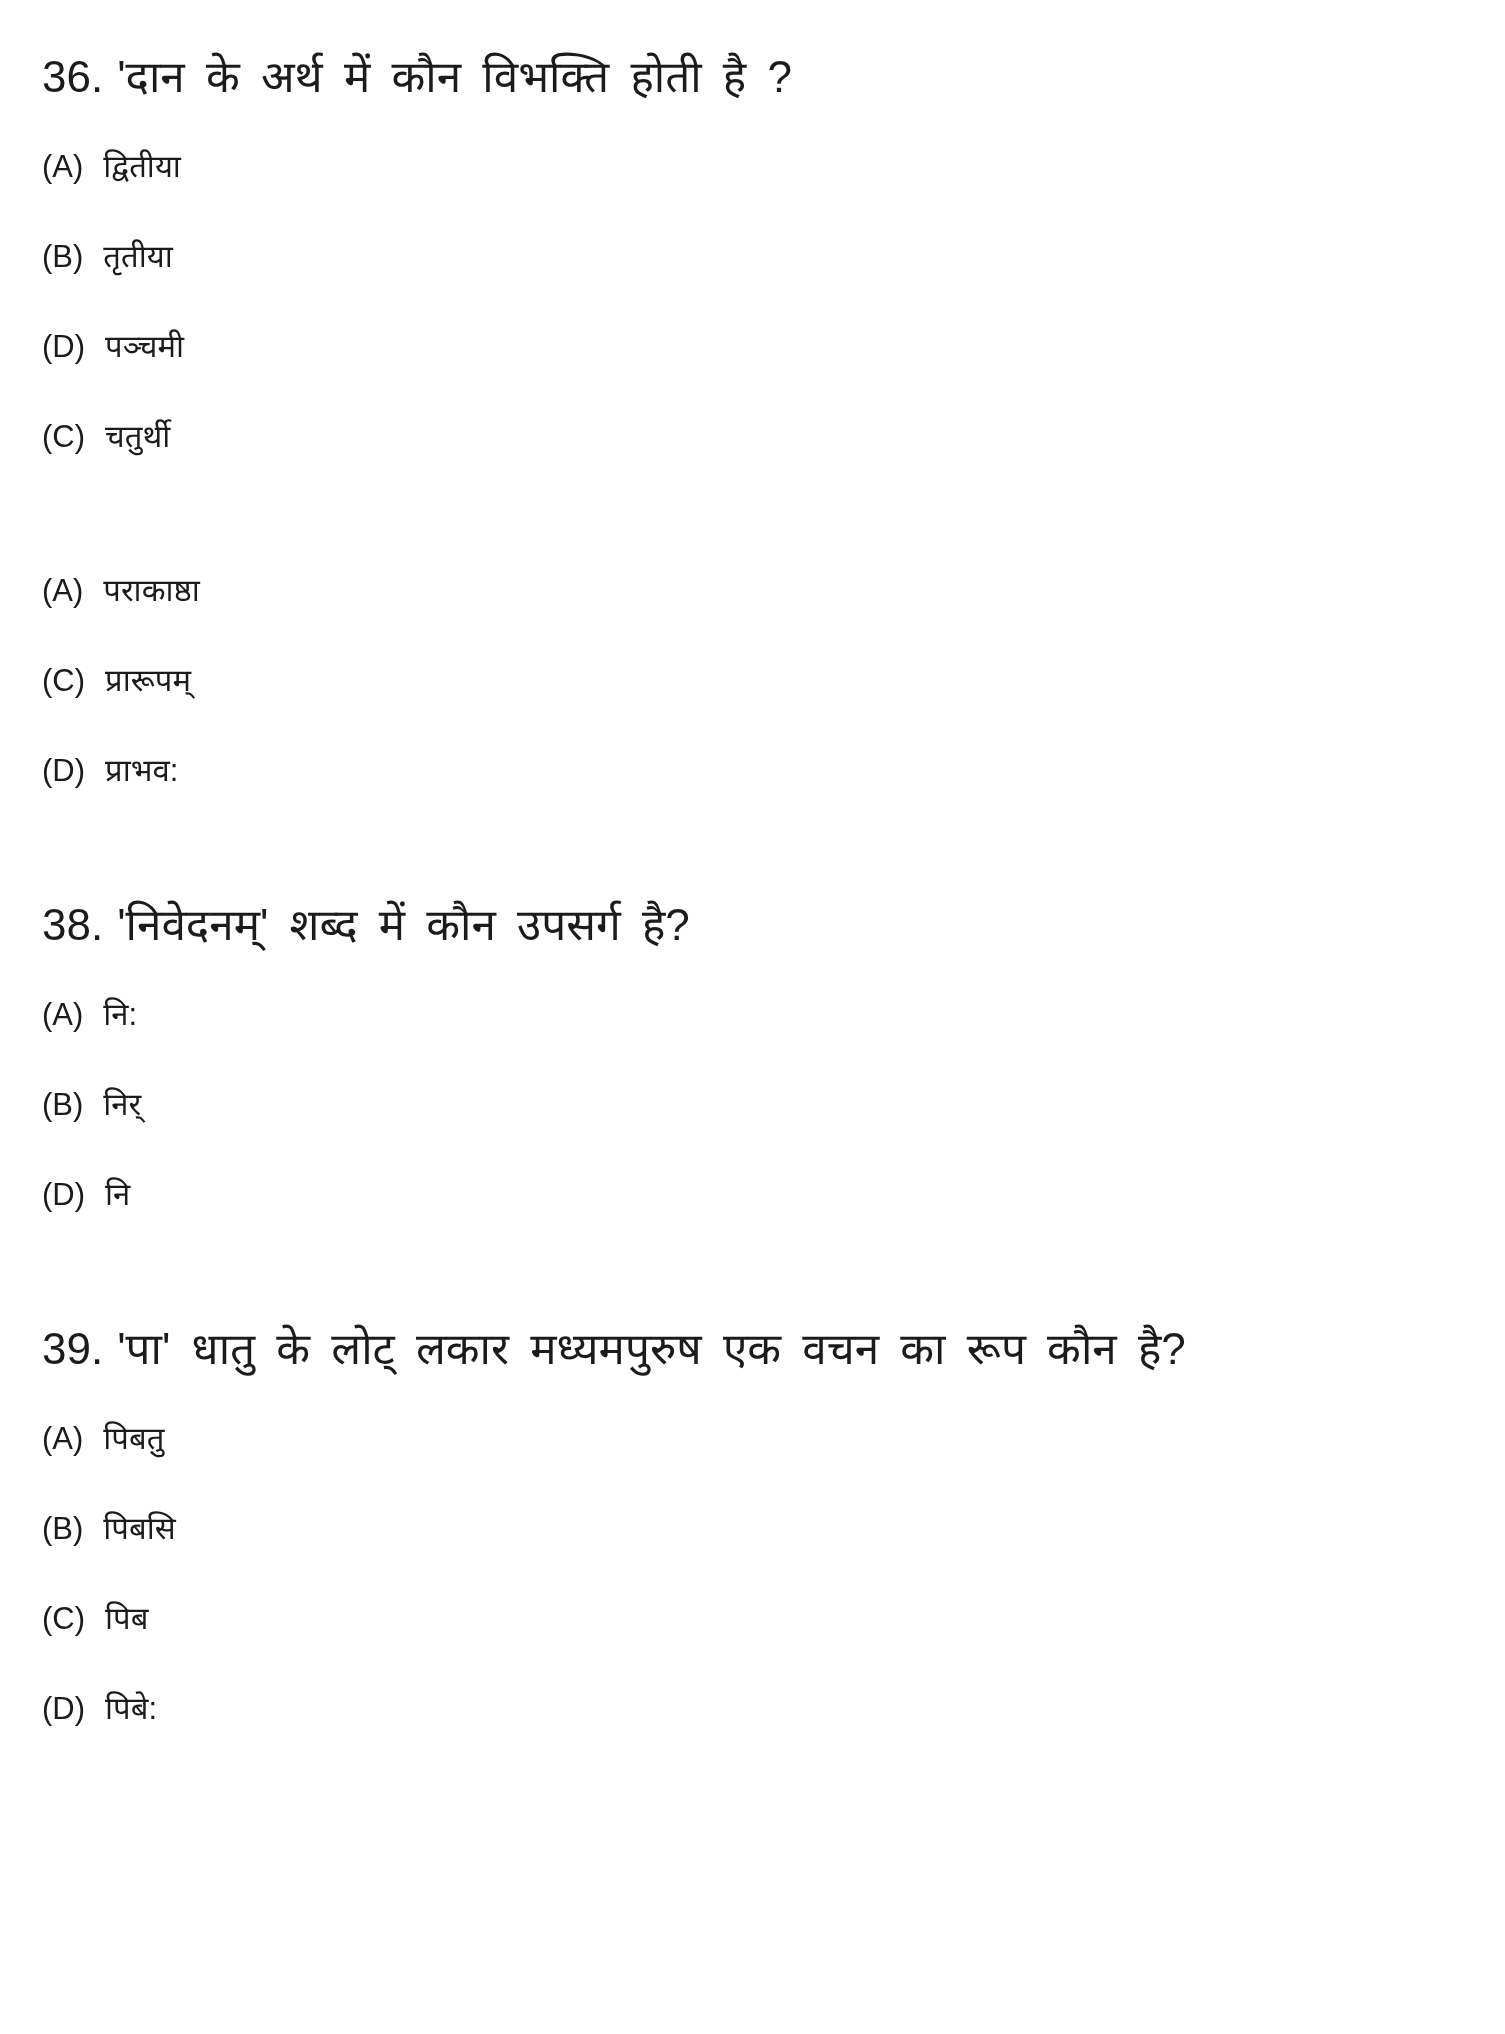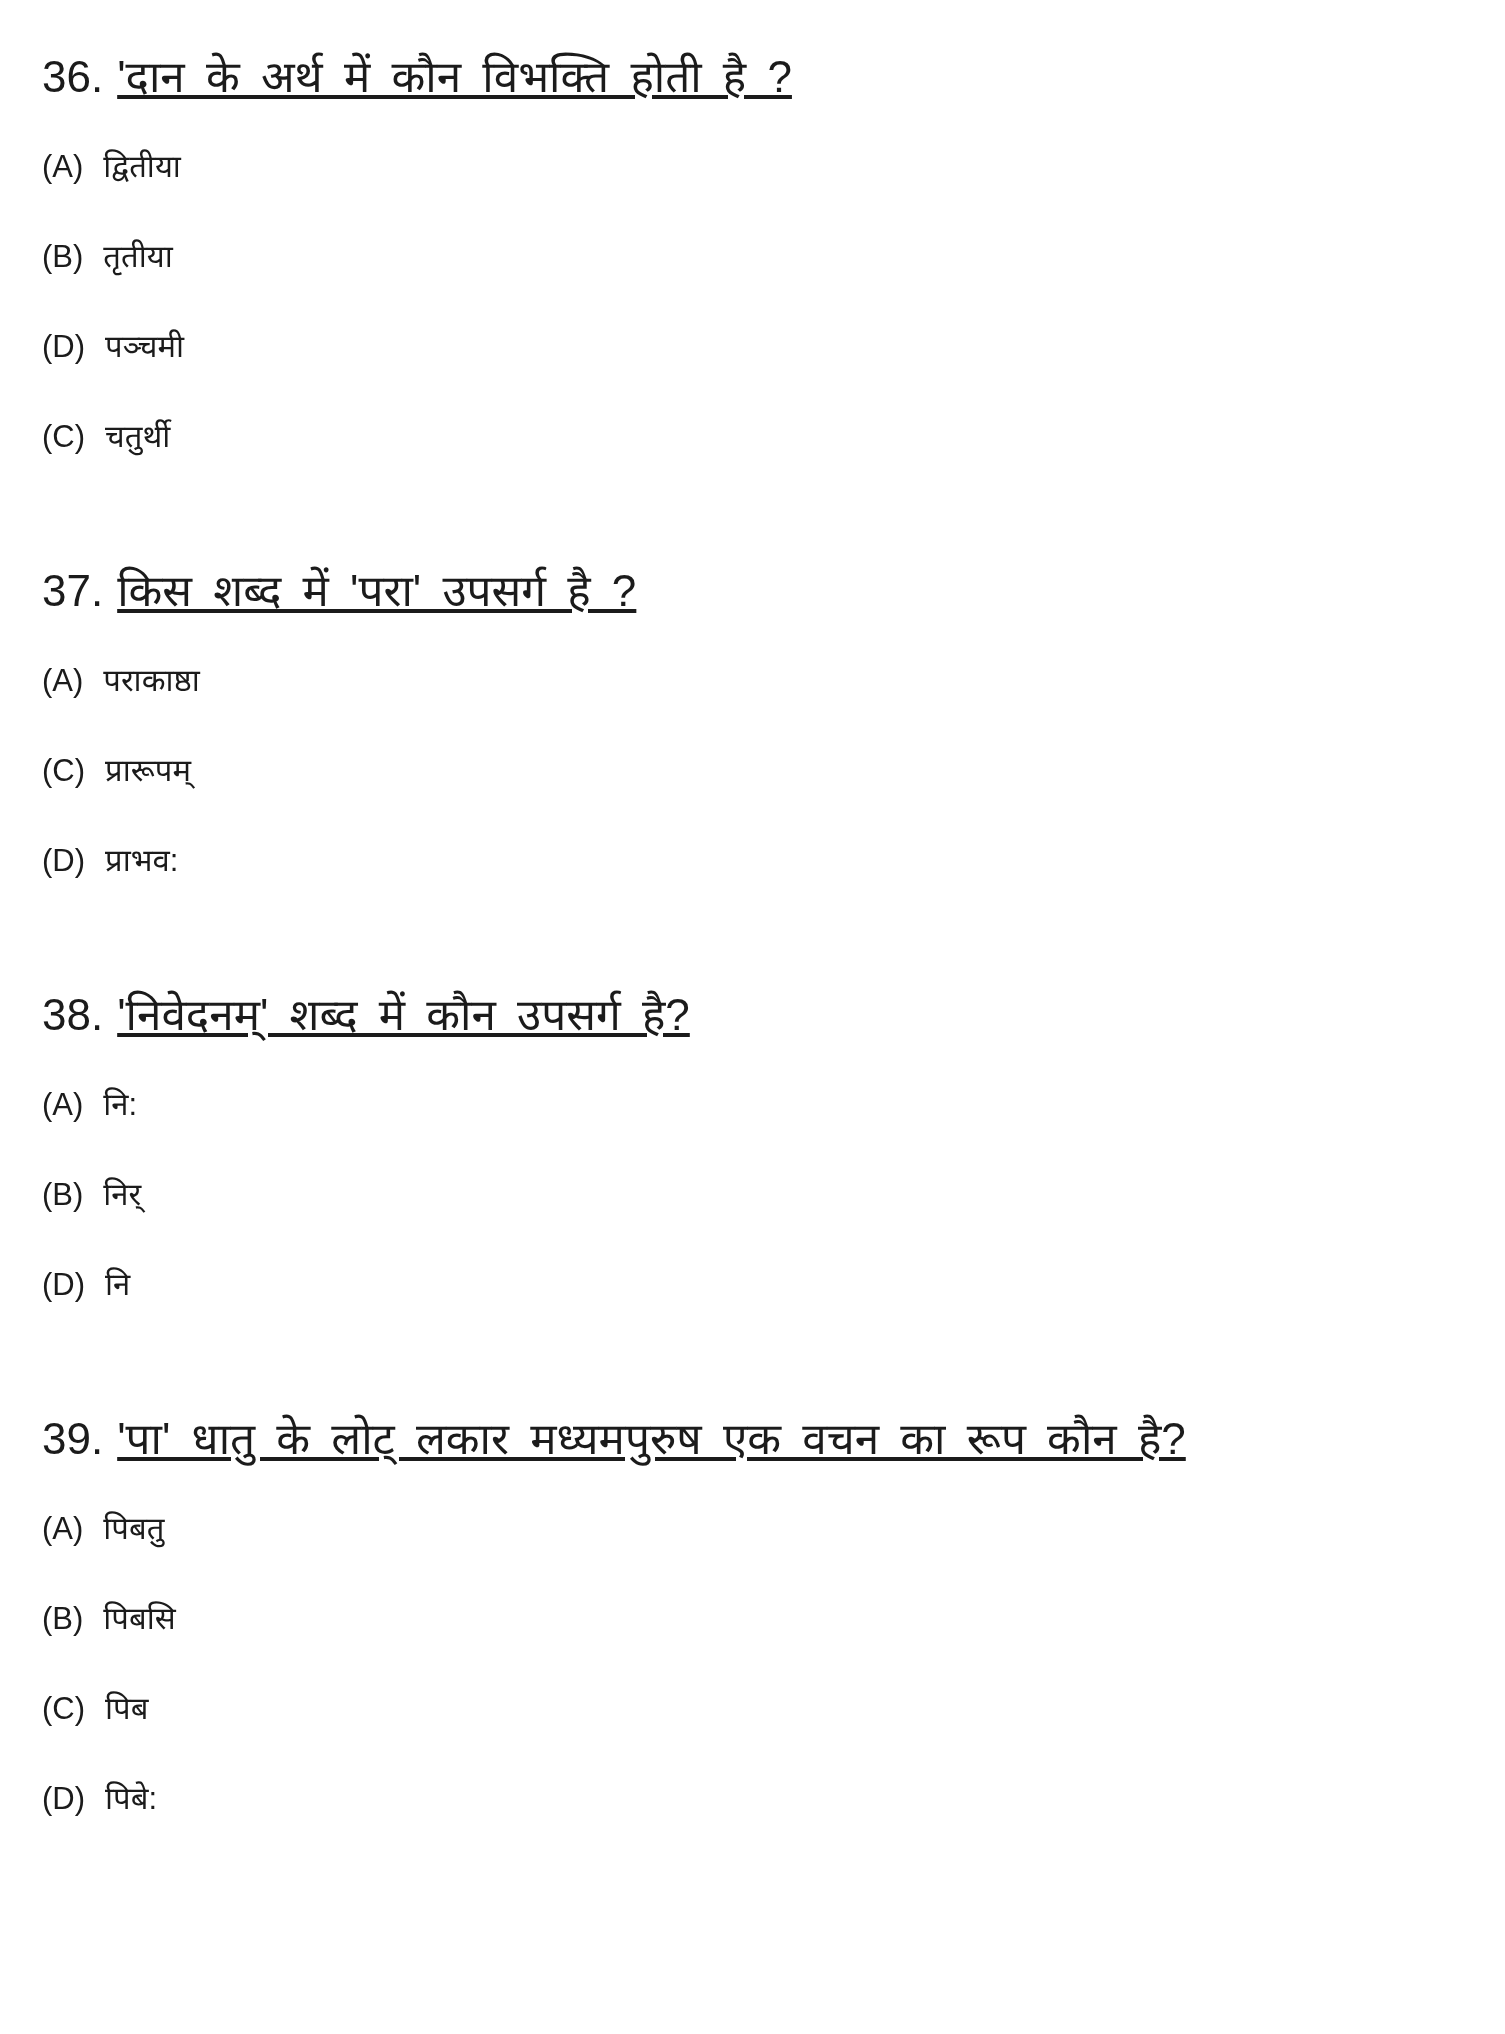--- a/index.html
+++ b/index.html
@@ -13,21 +13,20 @@
     color: #1b1b1b;
   }
   .page {
     width: 1505px;
     min-height: 2034px;
     background: #ffffff;
     padding: 52px 40px 40px 42px;
   }
   .question-block {
     margin-bottom: 104px;
-    text-decoration: underline;
   }
   .question-block:last-child {
     margin-bottom: 9px;
   }
   .question-heading {
     font-size: 44px;
     line-height: 50px;
     word-spacing: 9px;
     white-space: nowrap;
   }
@@ -66,23 +65,20 @@
     </div>
     <div class="option-row">
       <span class="option-label">(D)</span><span class="option-text">पञ्चमी</span>
     </div>
     <div class="option-row">
       <span class="option-label">(C)</span><span class="option-text">चतुर्थी</span>
     </div>
   </section>
 
   <section class="question-block">
-    <div class="question-heading">
-      <span class="q-number">37.</span><span class="q-text">किस शब्द में 'परा' उपसर्ग है ?</span>
-    </div>
     <div class="option-row">
       <span class="option-label">(A)</span><span class="option-text">पराकाष्ठा</span>
     </div>
     <div class="option-row">
       <span class="option-label">(C)</span><span class="option-text">प्रारूपम्</span>
     </div>
     <div class="option-row">
       <span class="option-label">(D)</span><span class="option-text">प्राभव:</span>
     </div>
   </section>

